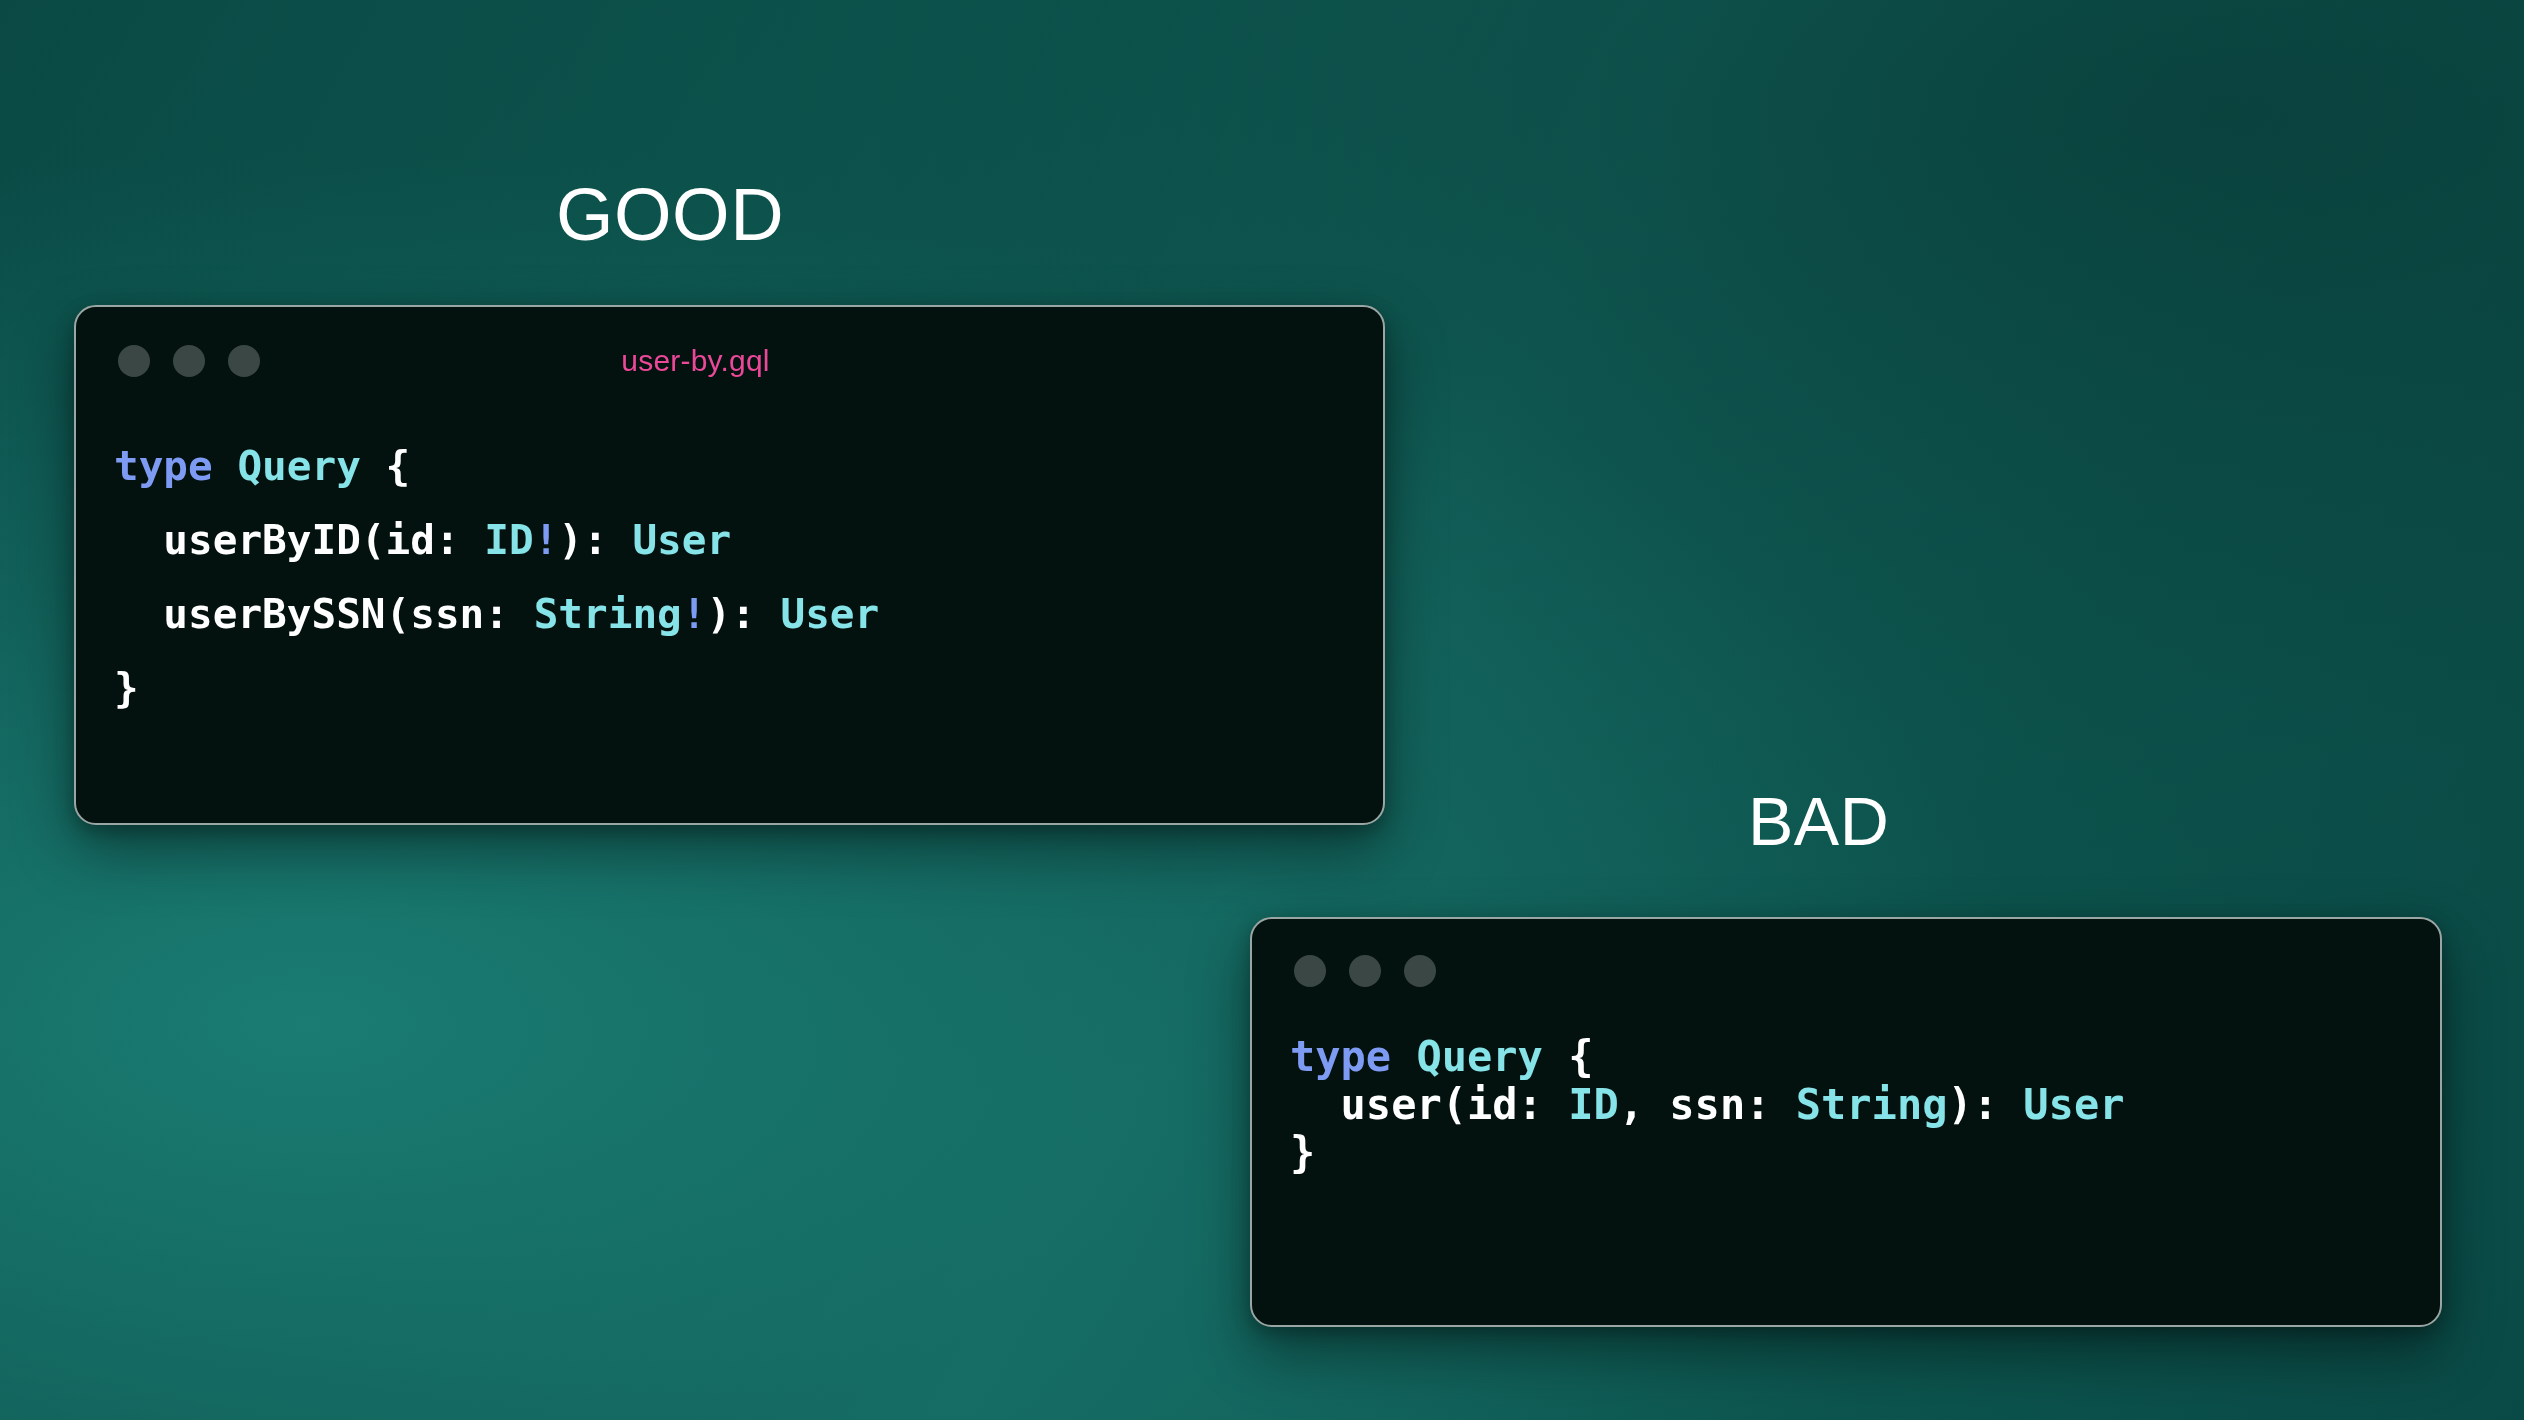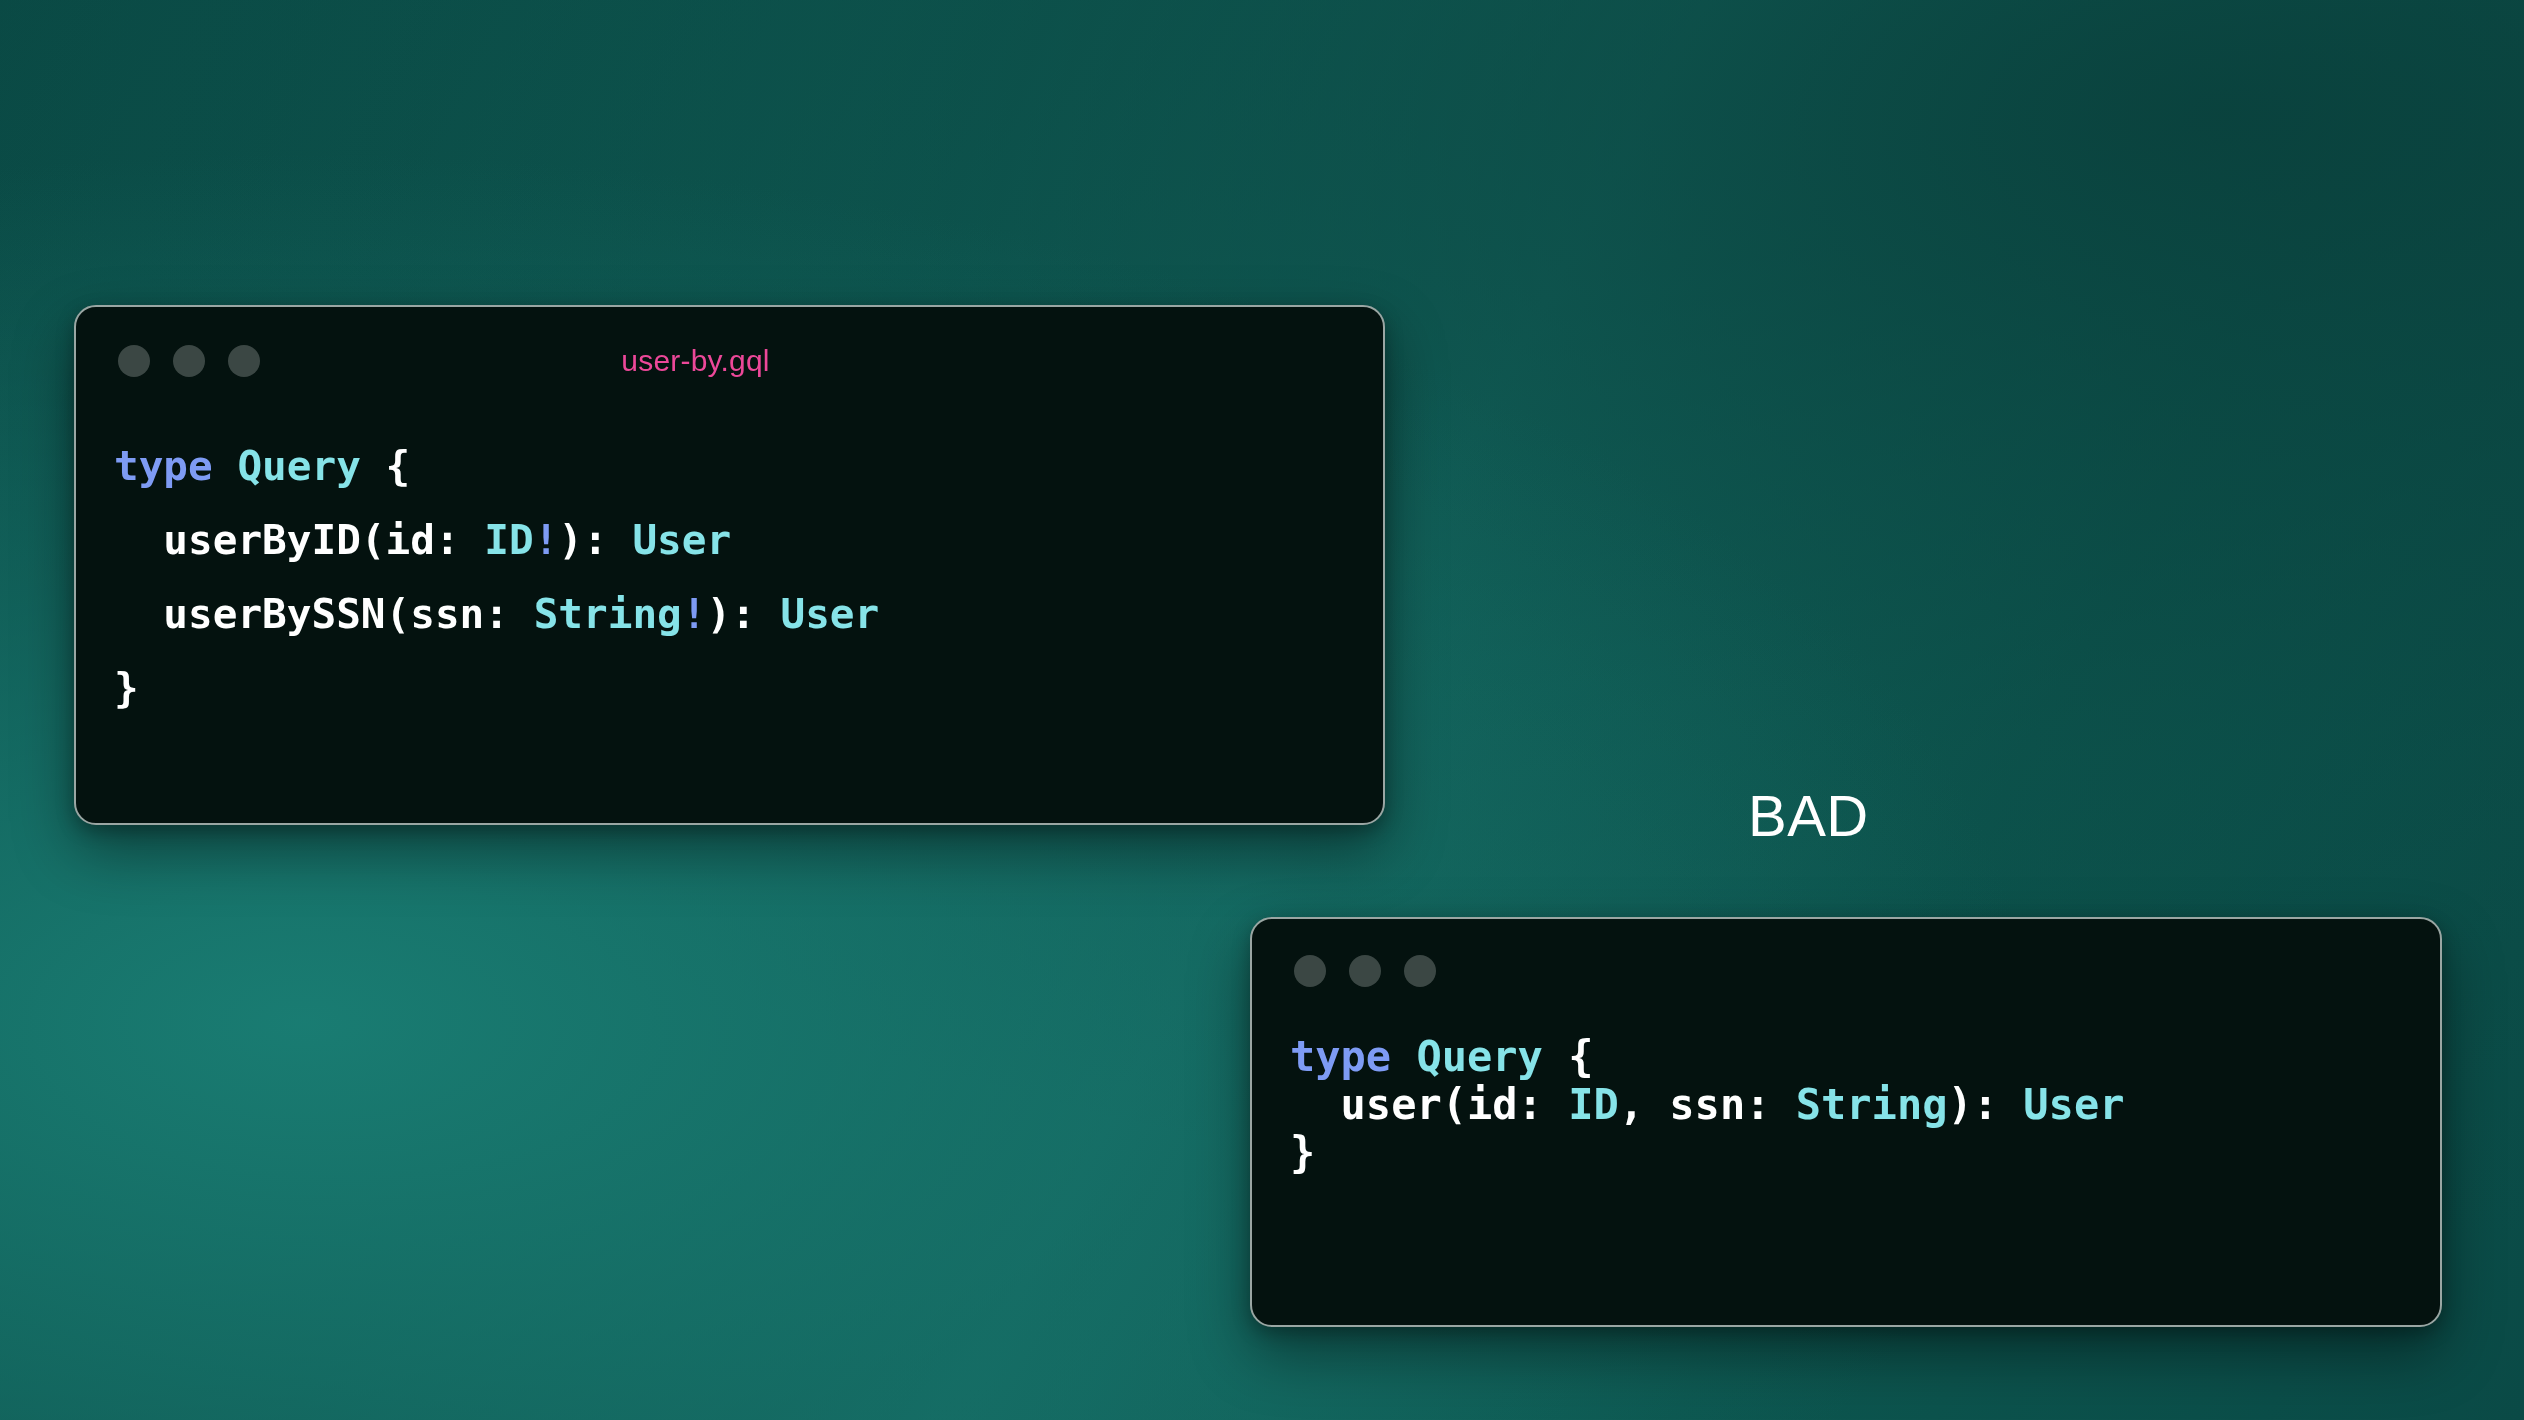--- a/index.html
+++ b/index.html
@@ -31,21 +31,21 @@
     white-space: nowrap;
   }
   #label-good {
     left: 556px;
     top: 178px;
     font-size: 74px;
   }
   #label-bad {
     left: 1748px;
     top: 787px;
-    font-size: 58px;
+    font-size: 68px;
   }
 
   
   .code-window {
     position: absolute;
     background: #04120f;
     border: 2px solid #9aa6a3;
     border-radius: 22px;
     box-shadow: 0 26px 60px rgba(0, 0, 0, 0.42),
                 0 6px 18px rgba(0, 0, 0, 0.28);
@@ -113,20 +113,21 @@
 
   .tok-keyword { color: #7e9bf4; }
   .tok-type    { color: #86e3e8; }
   .tok-plain   { color: #ffffff; }
 </style>
 </head>
 <body>
 
 <div id="stage">
 
+  <div class="section-label" id="label-good">GOOD</div>
 
   <div class="code-window" id="window-good">
     <div class="titlebar">
       <div class="traffic-lights">
         <span class="dot"></span>
         <span class="dot"></span>
         <span class="dot"></span>
       </div>
       <div class="window-title">user-by.gql</div>
     </div>

